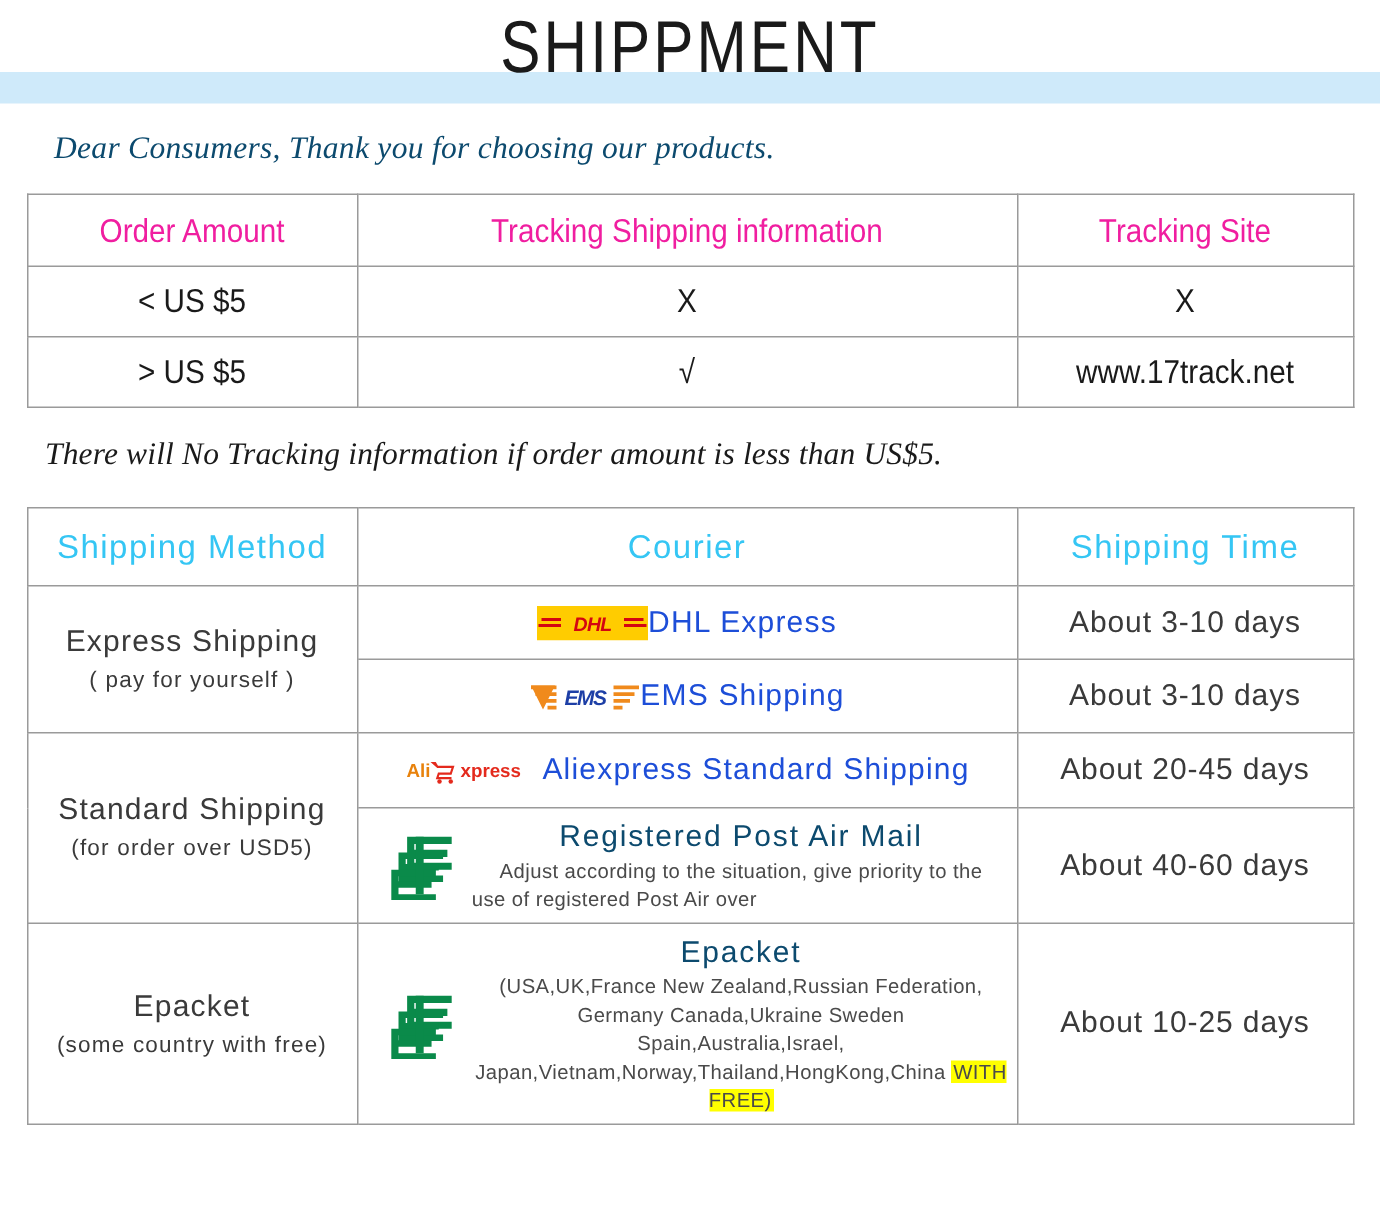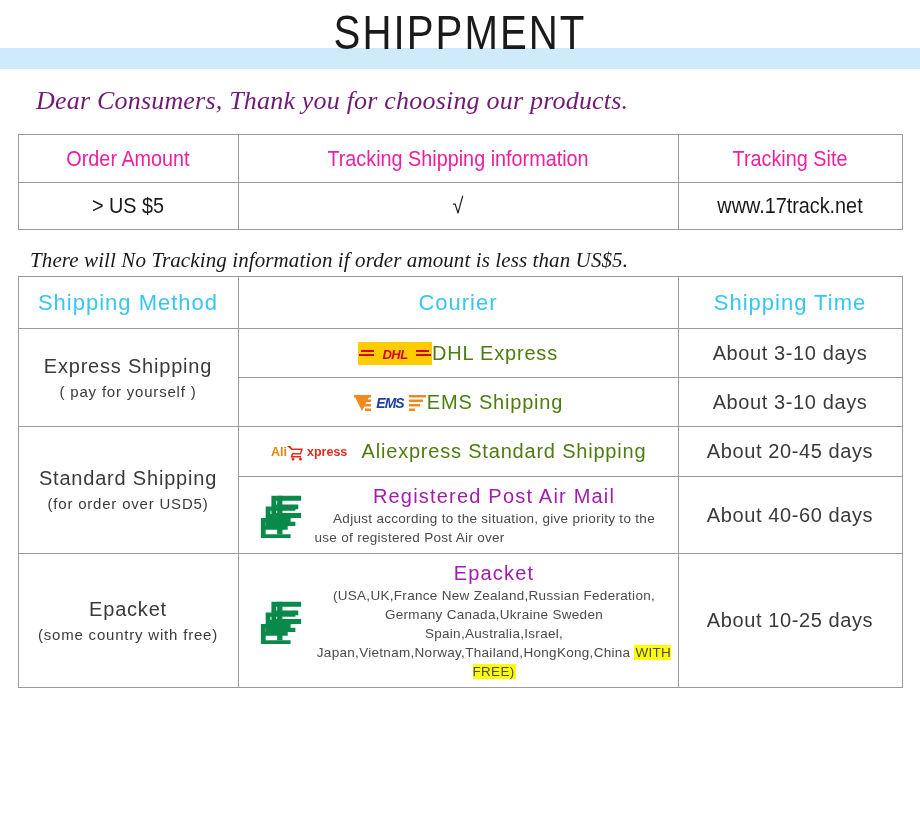--- a/index.html
+++ b/index.html
@@ -38,22 +38,22 @@
     letter-spacing: 2.5px;
     color: #1a1a1a;
     transform: scaleX(0.82);
     line-height: 1.18;
   }
 
   
   .greeting {
     font-family: "Liberation Serif", serif;
     font-style: italic;
-    font-size: 26px;
-    color: #701a75;
+    font-size: 21px;
+    color: #0c4a6e;
     padding-left: 36px;
     padding-top: 10px;
     letter-spacing: 0.2px;
   }
 
   
   table {
     border-collapse: collapse;
     table-layout: fixed;
   }
@@ -100,21 +100,21 @@
   }
   .notes .line-lg {
     font-size: 25px;
     line-height: 40px;
     letter-spacing: 0.1px;
   }
 
   
   .shipping-table {
     width: 884px;
-    margin: 0 auto 0 auto;
+    margin: 20px auto 0 auto;
   }
   .shipping-table th {
     height: 52px;
     color: #35c6f4;
     font-size: 22px;
     font-weight: normal;
     letter-spacing: 1px;
   }
   .shipping-table td {
     color: #3a3a3a;
@@ -144,35 +144,35 @@
   }
   .courier-row {
     display: flex;
     align-items: center;
     justify-content: center;
     gap: 0;
   }
   .courier-name {
     font-size: 20px;
     letter-spacing: 0.8px;
-    color: #4d7c0f;
+    color: #1d4ed8;
   }
 
   .courier-stack {
     display: flex;
     align-items: center;
     justify-content: flex-start;
     gap: 10px;
     padding-left: 14px;
   }
   .courier-stack .text-block { flex: 1; }
   .courier-title {
     font-size: 20px;
     letter-spacing: 1.2px;
-    color: #a21caf;
+    color: #0c4a6e;
     text-align: center;
     line-height: 26px;
   }
   .courier-desc {
     font-size: 13.5px;
     color: #4a4a4a;
     line-height: 19px;
     text-align: center;
     letter-spacing: 0.3px;
   }
@@ -202,20 +202,25 @@
 <table class="tracking-table">
   <thead>
     <tr>
       <th style="width:220px">Order Amount</th>
       <th style="width:440px">Tracking Shipping information</th>
       <th style="width:224px">Tracking Site</th>
     </tr>
   </thead>
   <tbody>
     <tr>
+      <td>&lt; US $5</td>
+      <td>X</td>
+      <td>X</td>
+    </tr>
+    <tr>
       <td>&gt; US $5</td>
       <td class="tick">√</td>
       <td>www.17track.net</td>
     </tr>
   </tbody>
 </table>
 
 <div class="notes">
   <div class="line-sm">There will No Tracking information if order amount is less than US$5.</div>
 </div>

